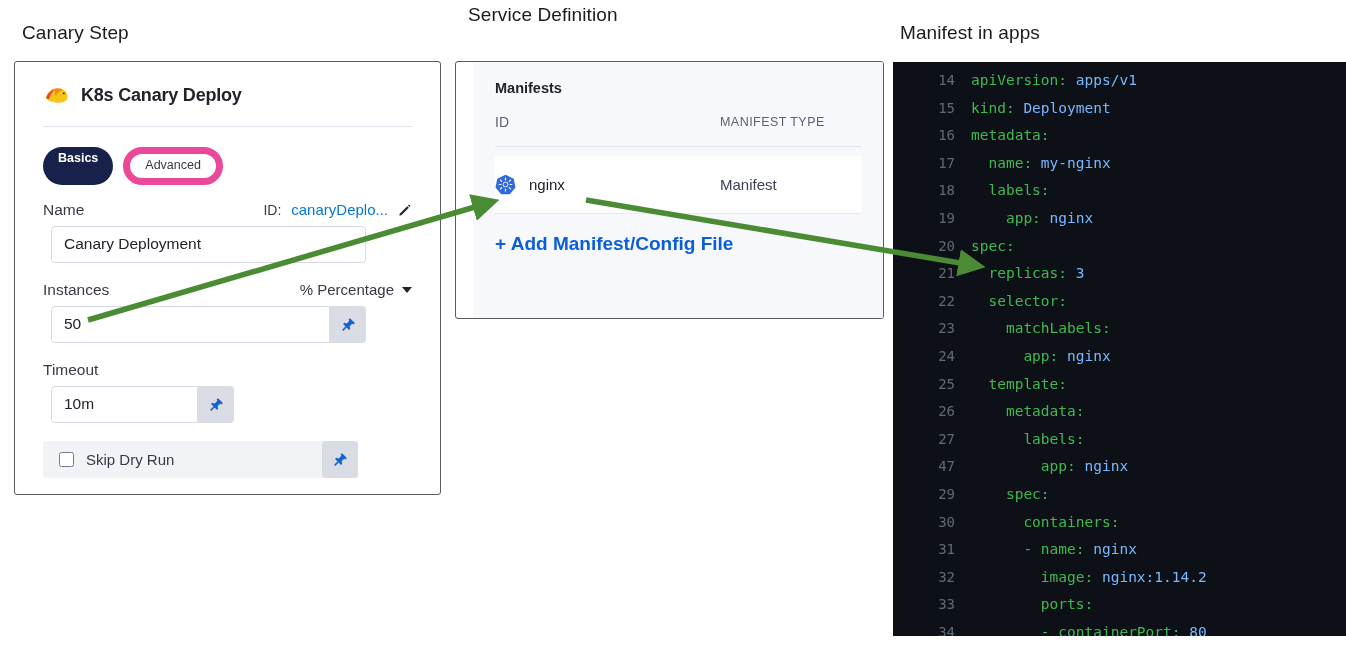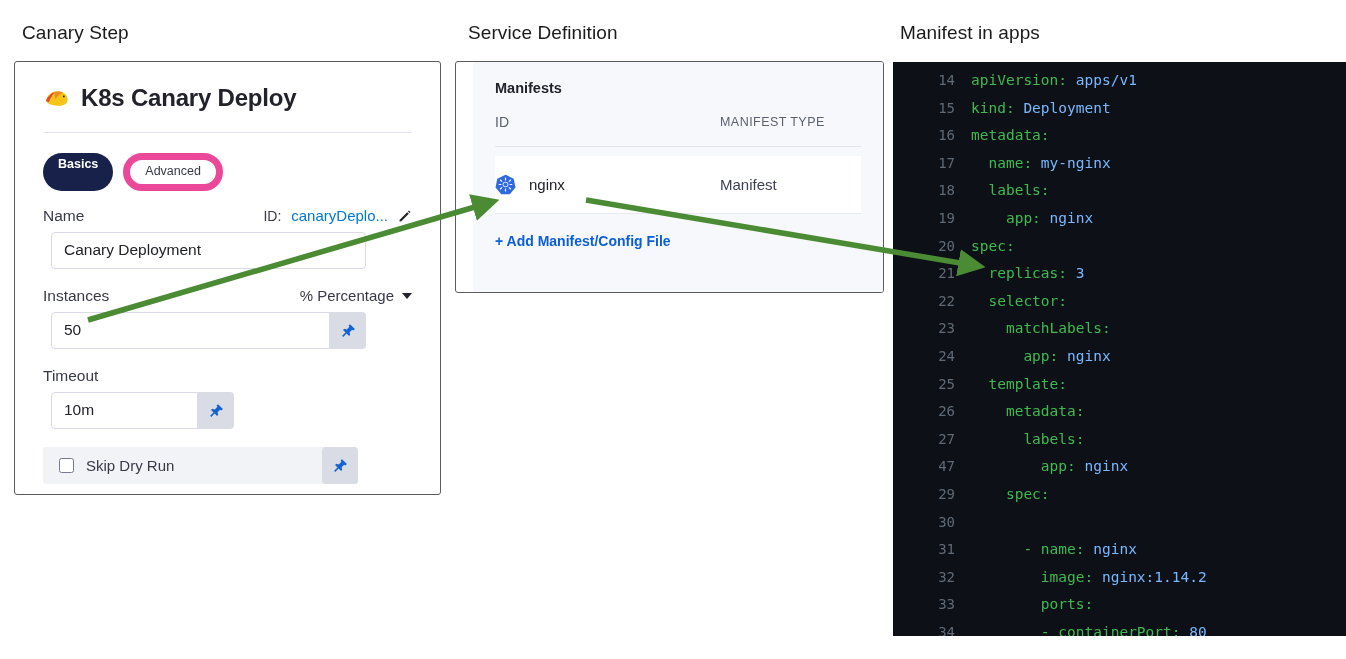--- a/index.html
+++ b/index.html
@@ -18,42 +18,42 @@
   
   .caption {
     position: absolute;
     font-size: 19px;
     color: #1b1b1b;
     font-weight: 400;
     white-space: nowrap;
     letter-spacing: 0.1px;
   }
   #cap-canary   { left: 22px;  top: 22px; }
-  #cap-service  { left: 468px; top: 22px; }
+  #cap-service  { left: 468px; top: 4px; }
   #cap-manifest { left: 900px; top: 22px; }
 
   
   #panel-canary {
     position: absolute;
     left: 14px; top: 61px;
     width: 427px; height: 434px;
     background: #ffffff;
     border: 1.5px solid #5c5c5c;
     border-radius: 3px;
     box-sizing: border-box;
   }
   .card-inner { padding: 22px 28px 0 28px; }
 
   .card-head {
     display: flex; align-items: center; gap: 11px;
     padding-bottom: 20px;
   }
   .canary-bird { width: 27px; height: 22px; flex: 0 0 auto; display:block; }
   .card-title {
-    font-size: 24px; font-weight: 700; color: #22222a;
+    font-size: 18px; font-weight: 700; color: #22222a;
     letter-spacing: -0.2px;
   }
   .divider { height: 1px; background: #e4e6ef; margin: 0 0 0 0; }
 
   .tabs { display: flex; gap: 10px; margin: 20px 0 16px 0; }
   .pill {
     border-radius: 20px;
     font-size: 12.5px;
     padding: 5px 15px 6px 15px;
     line-height: 1;
@@ -121,21 +121,21 @@
     width: 15px; height: 15px;
     border: 1.5px solid #777a8c; border-radius: 2.5px;
     background: #fff; box-sizing: border-box;
   }
   .cb-label { font-size: 15px; color: #383946; }
 
   
   #panel-service {
     position: absolute;
     left: 455px; top: 61px;
-    width: 429px; height: 232px;
+    width: 429px; height: 258px;
     background: #ffffff;
     border: 1.5px solid #5c5c5c;
     border-radius: 3px;
     box-sizing: border-box;
     overflow: hidden;
   }
   .svc-body {
     position:absolute; left: 17px; top: 0; right: 0; bottom: 0;
     background: #f7f8fb;
   }
@@ -155,21 +155,21 @@
     height: 58px;
     margin-top: 9px;
     border-bottom: 1px solid #e7eaf1;
     box-sizing: border-box;
   }
   .svc-row .col-id { display: flex; align-items: center; gap: 13px; }
   .k8s-icon { width: 21px; height: 21px; display:block; flex:0 0 auto; }
   .row-text { font-size: 15px; color: #22222a; font-weight: 500; }
   .row-type { font-size: 15px; color: #3c4254; font-weight: 500; }
   .add-link {
-    font-size: 14px; color: #0a5ed7; font-weight: 600;
+    font-size: 19px; color: #0a5ed7; font-weight: 600;
     margin-top: 19px; display: inline-block;
   }
 
   
   #panel-code {
     position: absolute;
     left: 893px; top: 62px;
     width: 453px; height: 574px;
     background: #0d1117;
     box-sizing: border-box;
@@ -337,21 +337,21 @@
       <div class="code-line"><span class="ln">20</span><span><span class="ck">spec:</span></span></div>
       <div class="code-line"><span class="ln">21</span><span><span class="ck">  replicas:</span><span class="cp"> </span><span class="cv">3</span></span></div>
       <div class="code-line"><span class="ln">22</span><span><span class="ck">  selector:</span></span></div>
       <div class="code-line"><span class="ln">23</span><span><span class="ck">    matchLabels:</span></span></div>
       <div class="code-line"><span class="ln">24</span><span><span class="ck">      app:</span><span class="cp"> </span><span class="cv">nginx</span></span></div>
       <div class="code-line"><span class="ln">25</span><span><span class="ck">  template:</span></span></div>
       <div class="code-line"><span class="ln">26</span><span><span class="ck">    metadata:</span></span></div>
       <div class="code-line"><span class="ln">27</span><span><span class="ck">      labels:</span></span></div>
       <div class="code-line"><span class="ln">47</span><span><span class="ck">        app:</span><span class="cp"> </span><span class="cv">nginx</span></span></div>
       <div class="code-line"><span class="ln">29</span><span><span class="ck">    spec:</span></span></div>
-      <div class="code-line"><span class="ln">30</span></div>
+      <div class="code-line"><span class="ln">30</span><span><span class="ck">      containers:</span></span></div>
       <div class="code-line"><span class="ln">31</span><span><span class="ck">      - name:</span><span class="cp"> </span><span class="cv">nginx</span></span></div>
       <div class="code-line"><span class="ln">32</span><span><span class="ck">        image:</span><span class="cp"> </span><span class="cv">nginx:1.14.2</span></span></div>
       <div class="code-line"><span class="ln">33</span><span><span class="ck">        ports:</span></span></div>
       <div class="code-line"><span class="ln">34</span><span><span class="ck">        - containerPort:</span><span class="cp"> </span><span class="cv">80</span></span></div>
     </div>
 
   <svg id="arrows" width="1346" height="659">
     <defs>
       <marker id="ah" markerWidth="5" markerHeight="5" refX="3.6" refY="2.5" orient="auto">
         <path d="M0,0 L5,2.5 L0,5 Z" fill="#4a8b34"></path>

